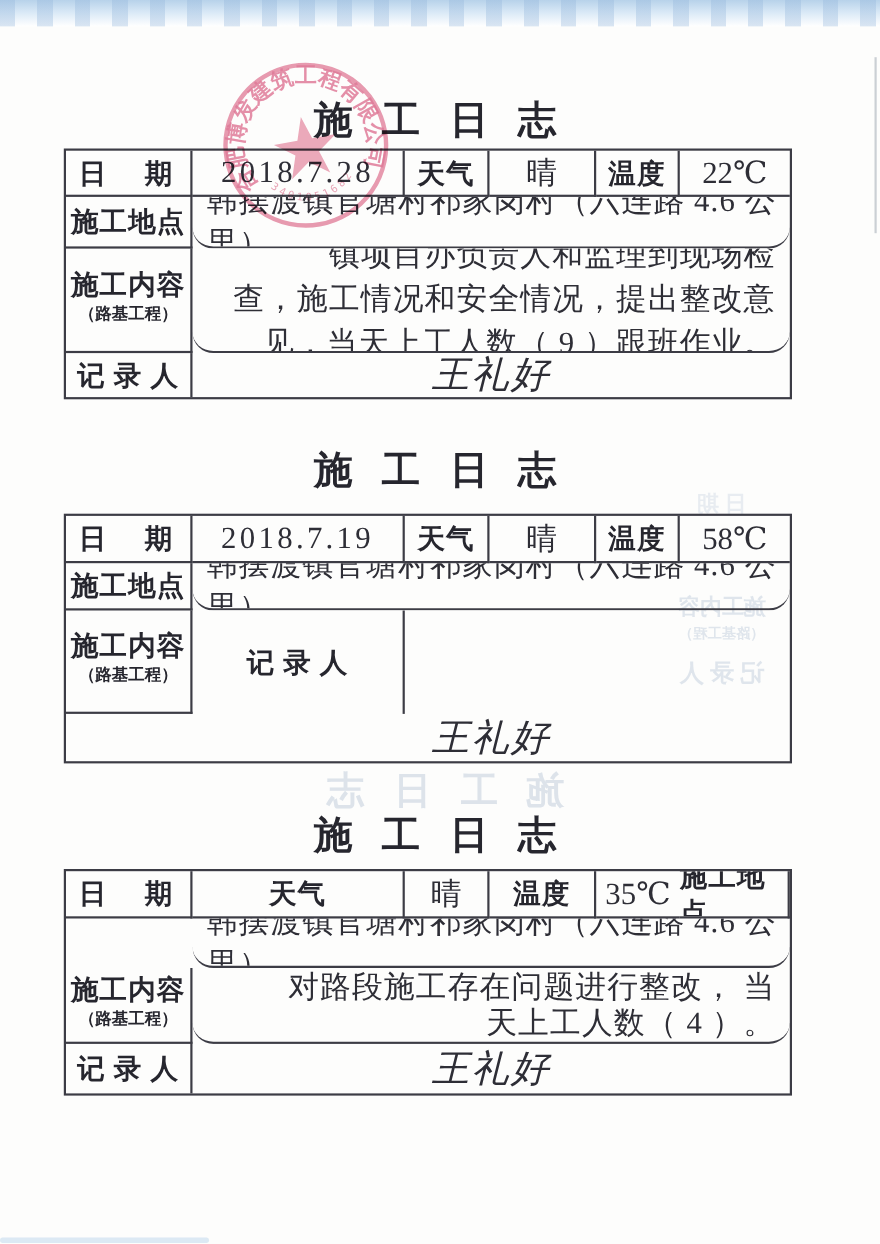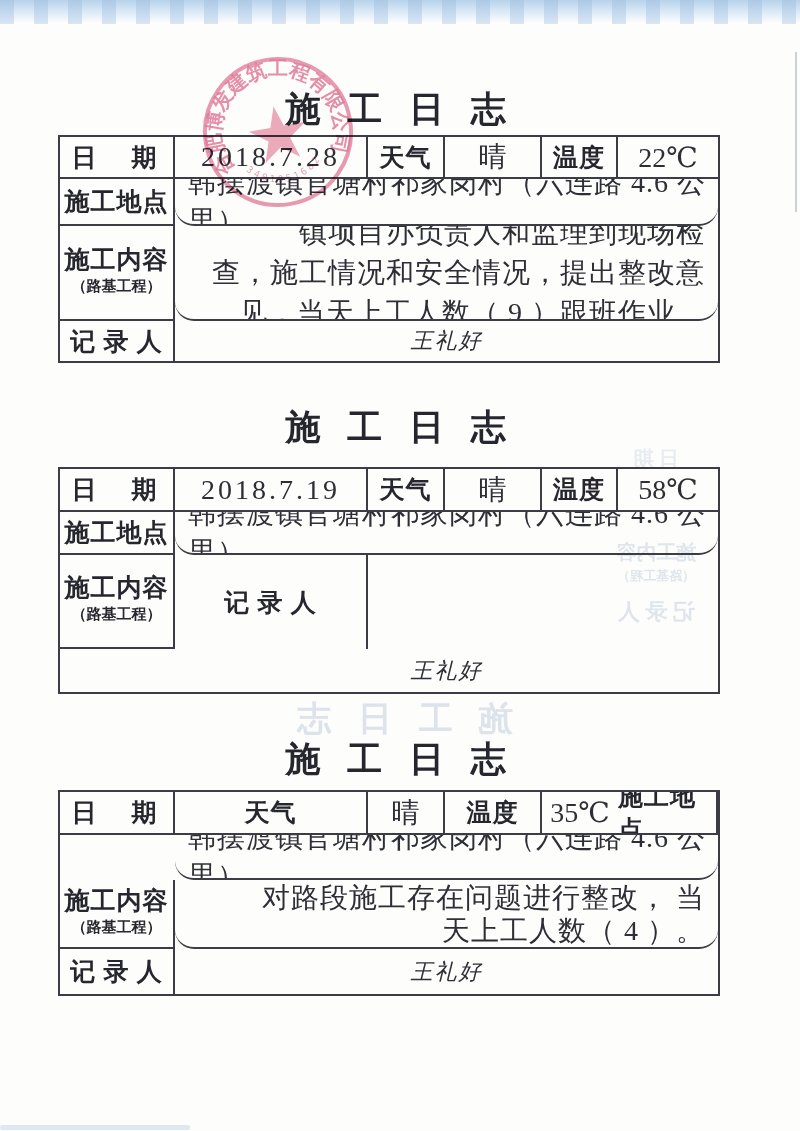--- a/index.html
+++ b/index.html
@@ -38,21 +38,21 @@
   .lbl-date{letter-spacing:5px;}
   .val{font-size:28px;}
   .v-date{letter-spacing:3px;}
   .loc{justify-content:flex-start;padding-left:13px;letter-spacing:1px;}
   .content-lbl{flex-direction:column;line-height:26px;}
   .content-lbl .sub{font-size:15px;font-weight:600;letter-spacing:0;}
   .content{justify-content:flex-start;padding:0 13px;text-align:right;}
   .content p{margin:0;text-indent:2em;letter-spacing:1px;}
   .t1 .content p,.t2 .content p{line-height:40px;}
   .t3 .content p{line-height:33px;}
-  .rec{font-size:22px;font-style:italic;letter-spacing:2px;}
+  .rec{font-size:34px;font-style:italic;letter-spacing:2px;}
 
   
   .stamp{position:absolute;left:196px;top:50px;width:164px;height:164px;
          opacity:.85;mix-blend-mode:multiply;pointer-events:none;}
 
   
   .ghost{position:absolute;color:#c3cfdd;transform:scaleX(-1);pointer-events:none;}
   .ghost-title{top:696px;left:0;width:800px;text-align:center;font-size:34px;
                font-weight:bold;letter-spacing:9px;opacity:.55;}
   .ghost-date{top:445px;left:606px;width:100px;font-size:20px;font-weight:600;

